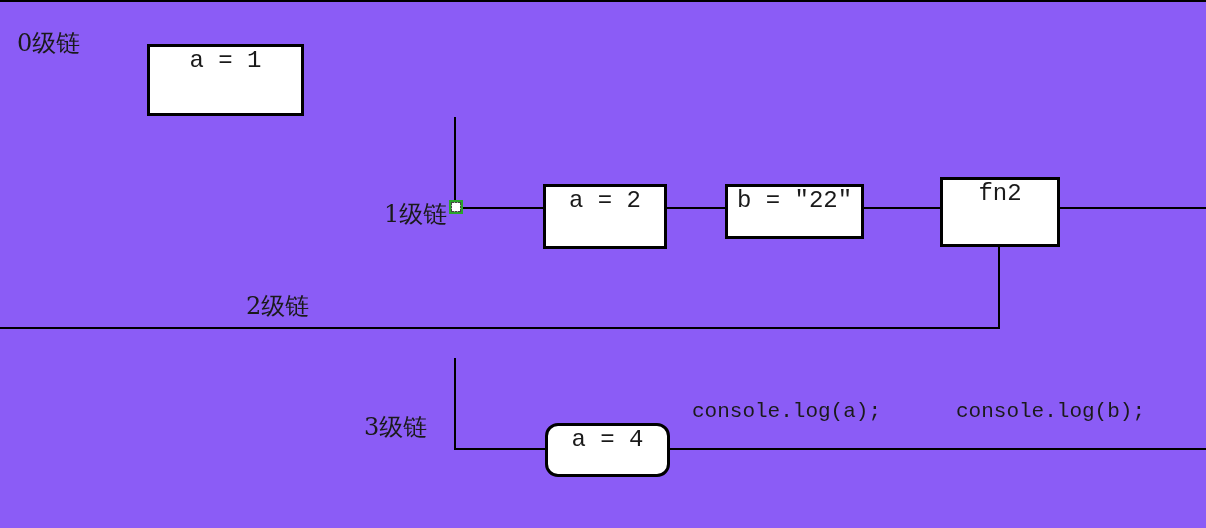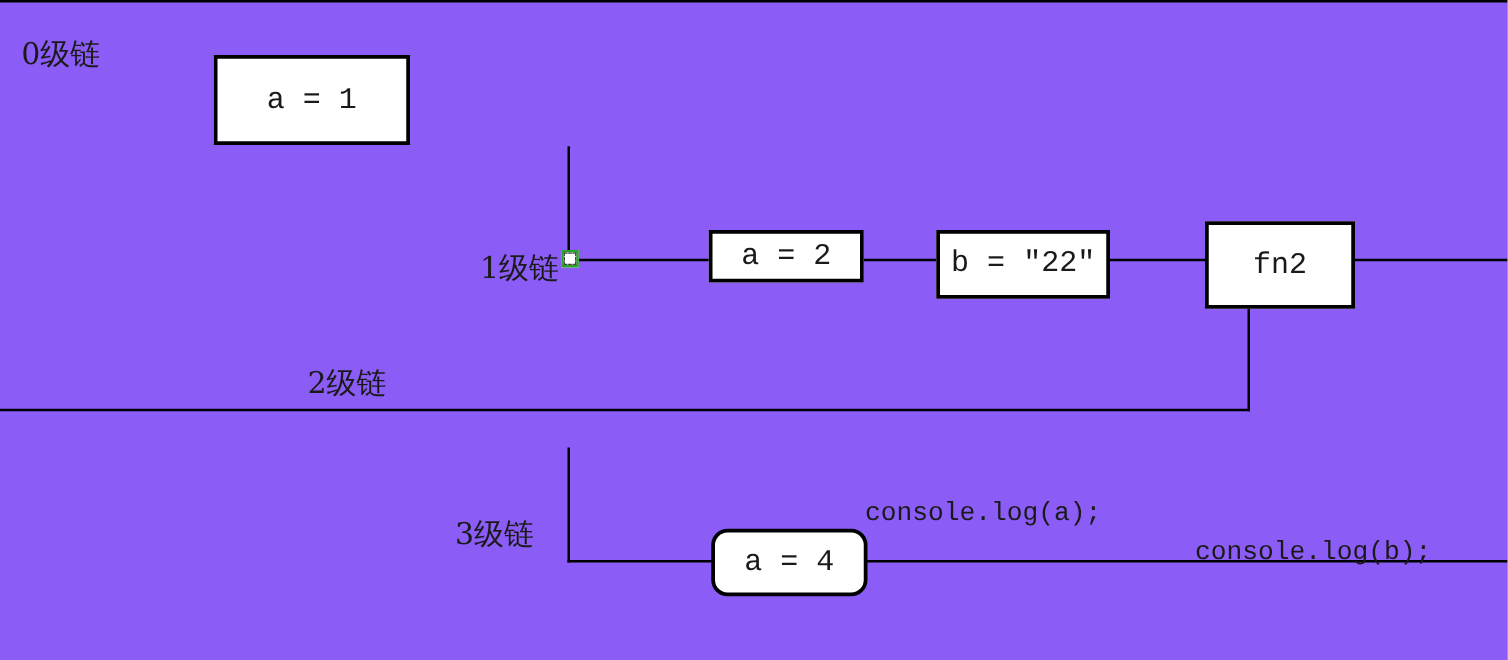--- a/index.html
+++ b/index.html
@@ -26,30 +26,28 @@
   .vline-fn2 { left: 998px; top: 246px; height: 83px; }
   .vline-fn3 { left: 454px; top: 358px; height: 92px; }
 
   
   .node {
     position: absolute;
     background: #ffffff;
     border: 3px solid #000000;
     box-sizing: border-box;
     display: flex;
-    align-items: center;
     justify-content: center;
     font-size: 24px;
     color: #1a1a1a;
     white-space: pre;
-    margin-left: 24px;
   }
   .box-a1  { left: 147px; top: 44px;  width: 157px; height: 72px; }
   .box-fn1 { left: 396px; top: 41px;  width: 119px; height: 76px; }
-  .box-a2  { left: 543px; top: 184px; width: 124px; height: 42px; }
+  .box-a2  { left: 543px; top: 184px; width: 124px; height: 65px; }
   .box-b22 { left: 725px; top: 184px; width: 139px; height: 55px; }
   .box-fn2 { left: 940px; top: 177px; width: 120px; height: 70px; }
   .box-fn3 { left: 396px; top: 290px; width: 119px; height: 69px; }
   .box-a3  { left: 786px; top: 305px; width: 125px; height: 53px; }
   .box-a4  { left: 545px; top: 423px; width: 125px; height: 54px; border-radius: 13px; }
 
   
   .chain-label {
     position: absolute;
     font-family: "DejaVu Serif", serif;
@@ -65,21 +63,21 @@
 
   
   .code {
     position: absolute;
     font-family: "Liberation Mono", monospace;
     font-size: 21px;
     color: #1a1a1a;
     white-space: pre;
   }
   .stmt-a { left: 692px; top: 400px; }
-  .stmt-b { left: 956px; top: 400px; margin-top: 31px; }
+  .stmt-b { left: 956px; top: 400px; }
 
   
   .sel-marker {
     position: absolute;
     left: 449px; top: 200px;
     width: 14px; height: 14px;
     box-sizing: border-box;
     background: #ffffff;
     border: 2px solid #2aa32a;
   }

